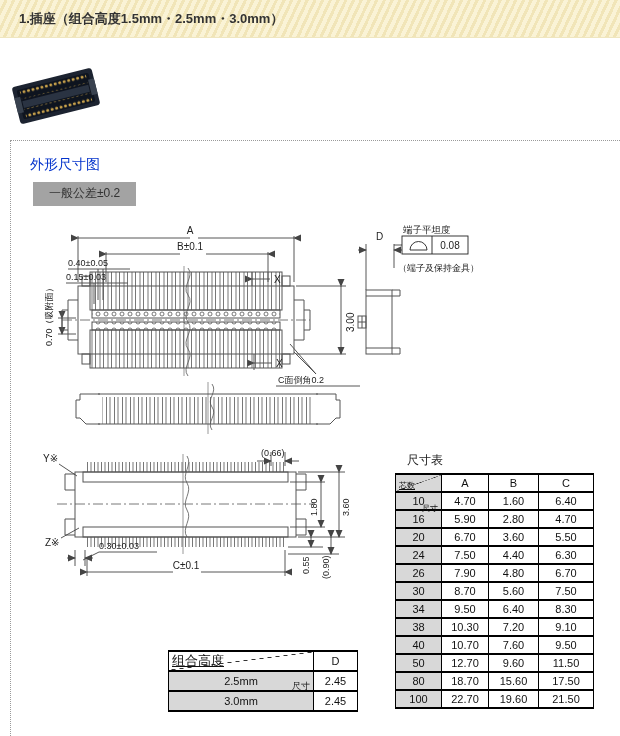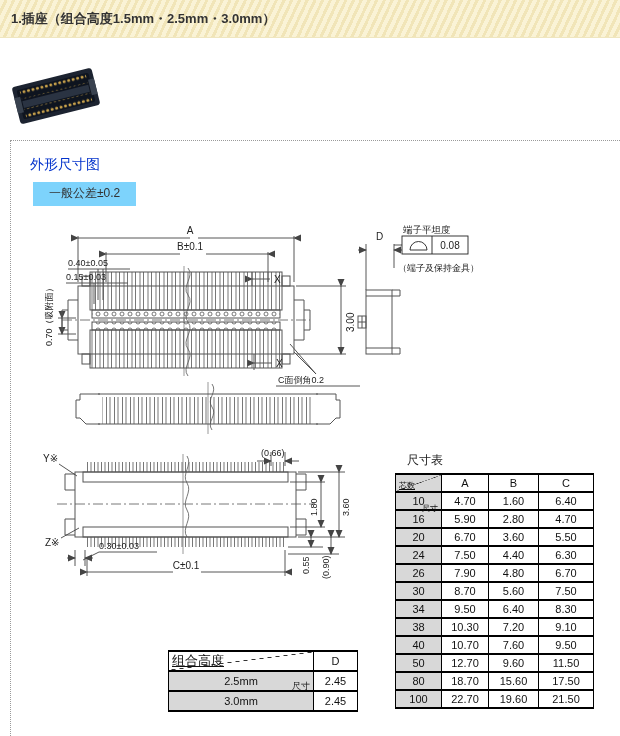--- a/index.html
+++ b/index.html
@@ -3,33 +3,33 @@
 <meta charset="utf-8">
 <style>
   * { margin:0; padding:0; box-sizing:border-box; }
   html,body { width:620px; height:736px; }
   body {
     position:relative; overflow:hidden; background:#ffffff;
     font-family:"Liberation Sans","DejaVu Sans",sans-serif; color:#222;
   }
   .hdr {
     position:absolute; left:0; top:0; width:620px; height:38px;
-    display:flex; align-items:center; padding-left:11px;
+    display:flex; align-items:center; padding-left:19px;
     background:repeating-linear-gradient(115deg,#faf3d6 0px,#faf3d6 4px,#f1e5b8 4px,#f1e5b8 7px);
     border-bottom:1px solid #efe6c0;
     font-size:13px; font-weight:bold; color:#333;
   }
   .photo { position:absolute; left:6px; top:54px; }
   .panel {
     position:absolute; left:10px; top:140px; width:610px; height:596px;
     border-top:1px dotted #9a9a9a; border-left:1px dotted #9a9a9a;
     background:#fff;
   }
   .sec-title { position:absolute; left:30px; top:156px; font-size:14px; font-weight:normal; color:#0433cc; }
-  .tol { position:absolute; left:33px; top:182px; background:#7dd3fc; color:#333;
+  .tol { position:absolute; left:33px; top:182px; background:#a3a3a3; color:#333;
          font-size:12px; padding:3px 16px 4px 16px; }
   svg text { fill:#222; }
   .dwg { position:absolute; }
   
   table { border-collapse:collapse; background:#fff; }
   td { border-left:1px solid #000; border-right:1px solid #000;
        border-top:2px solid #000; border-bottom:2px solid #000;
        font-size:11px; text-align:center; vertical-align:middle; color:#111; }
   .gray { background:#d8d8d8; }
   .tbl-title { font-size:12px; color:#222; margin-bottom:4px;margin-left:12px; }

